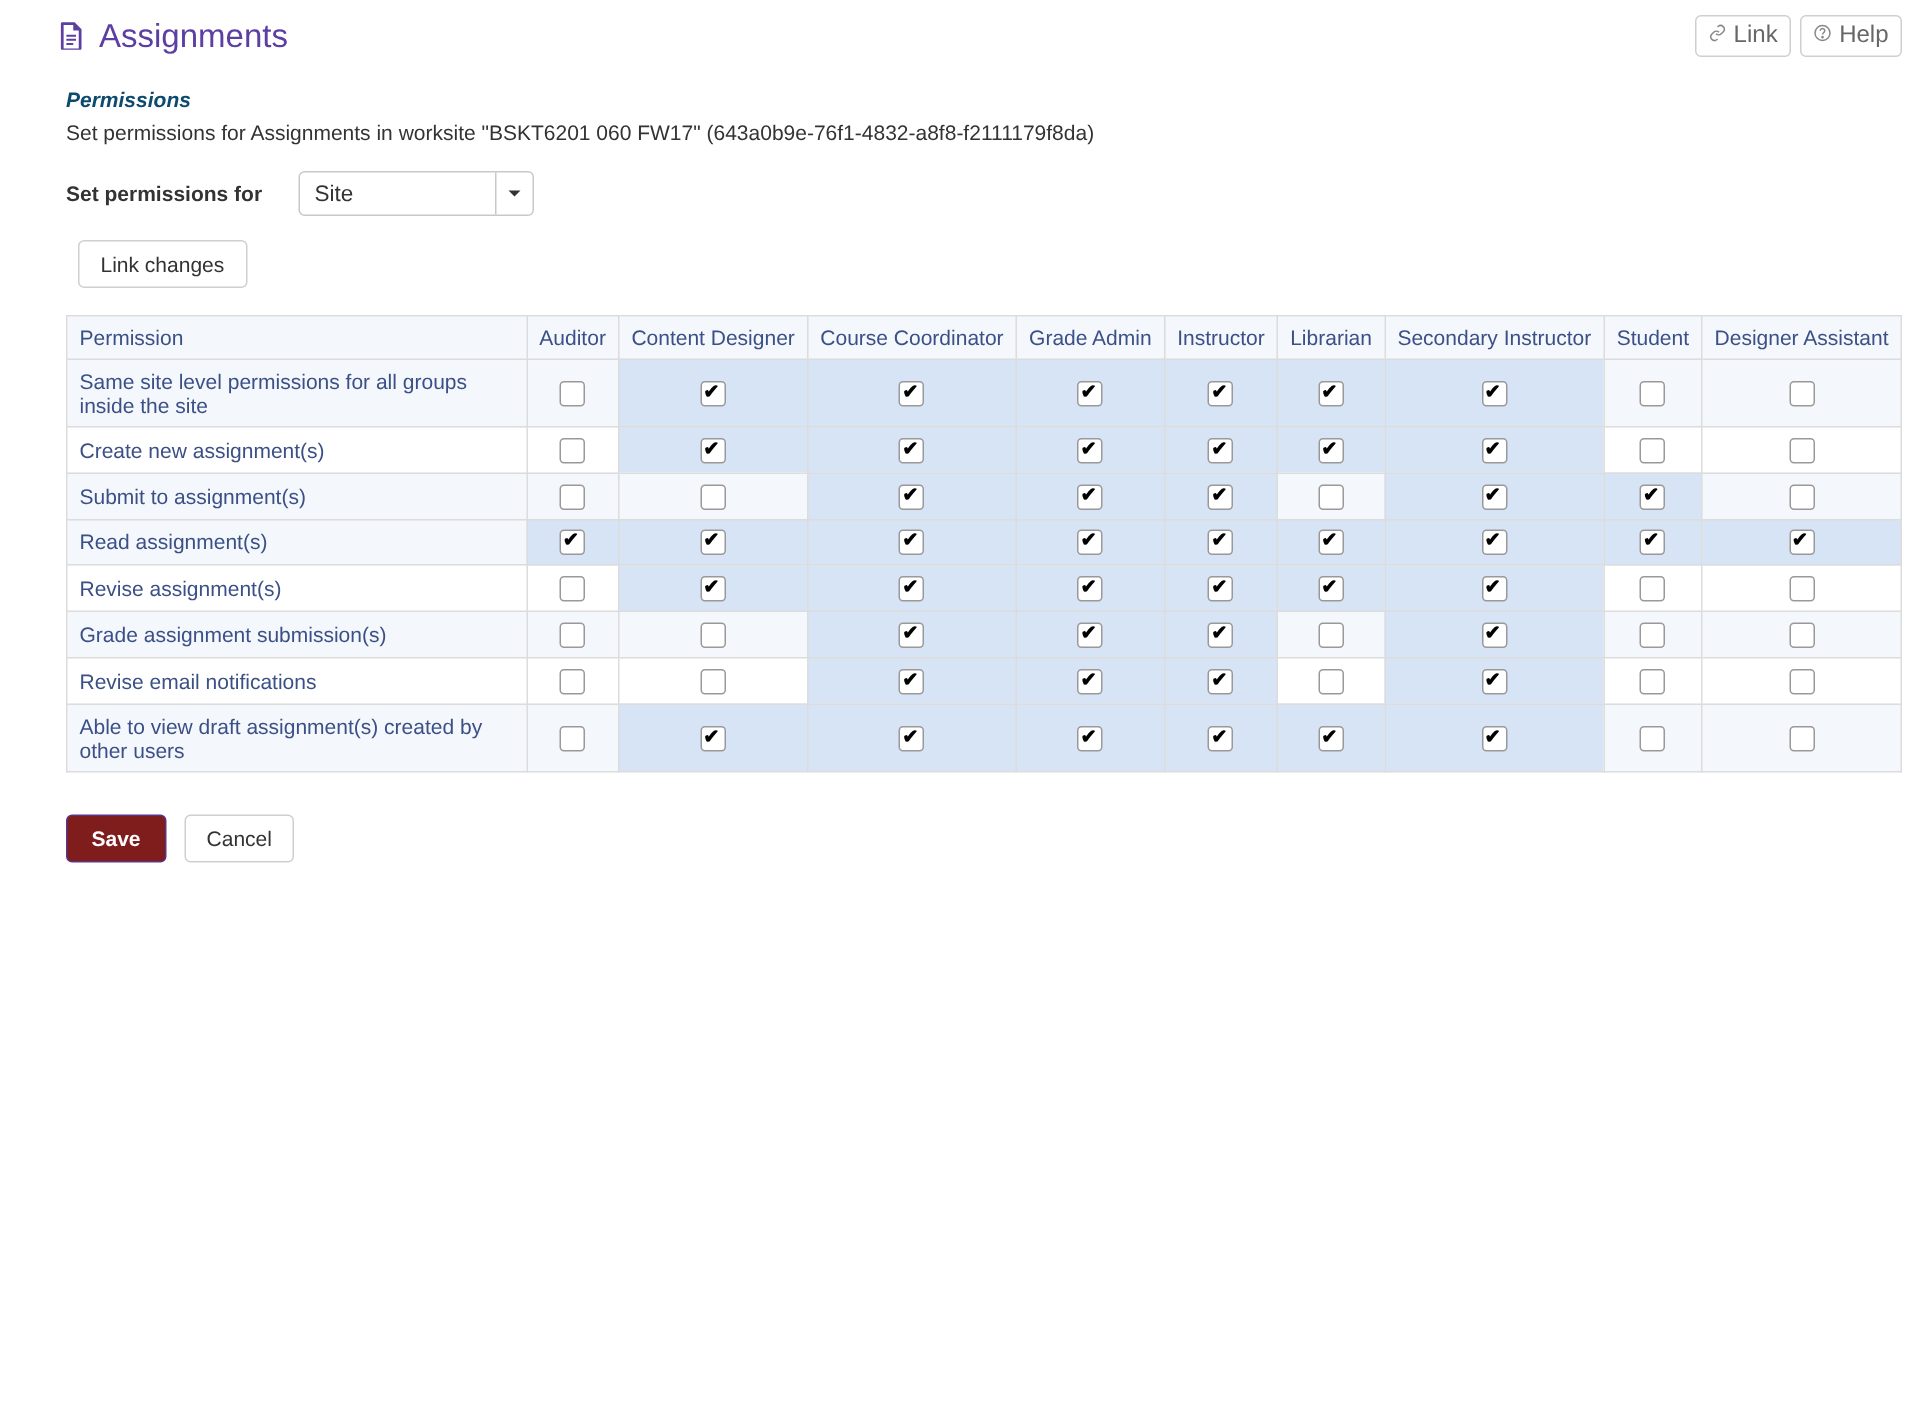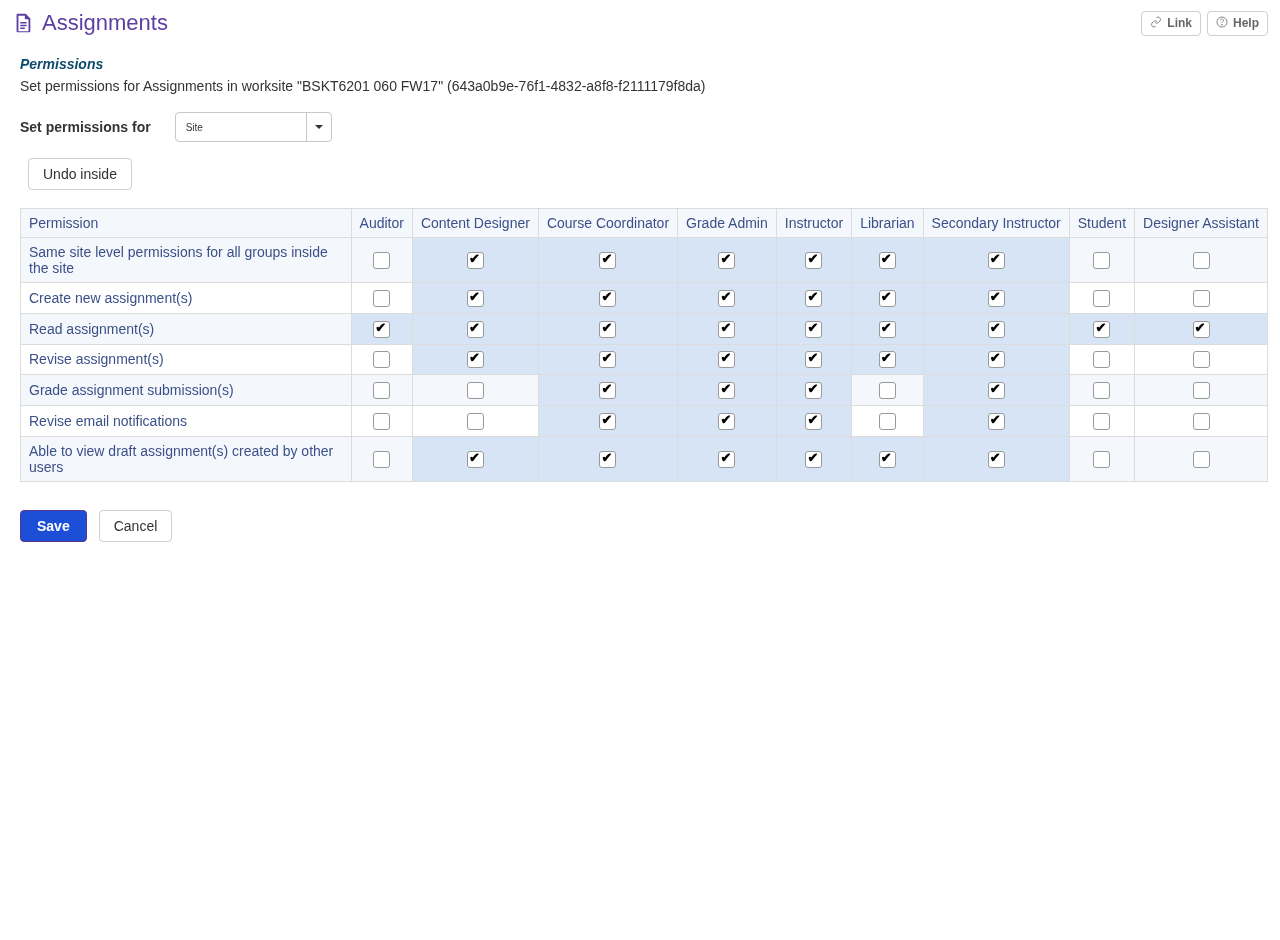--- a/index.html
+++ b/index.html
@@ -17,20 +17,21 @@
   }
   body {
     margin: 0;
     font-family: "Helvetica Neue", Helvetica, Arial, sans-serif;
     font-size: 14px;
     color: var(--text);
     width: 1280px;
   }
   .page {
     padding: 8px 12px 20px 12px;
+    margin-left: 24px;
   }
   .toolbar {
     display: flex;
     align-items: center;
     justify-content: space-between;
     padding: 2px 0 12px 0;
   }
   .title-group {
     display: flex;
     align-items: center;
@@ -51,23 +52,22 @@
   }
   .btn {
     display: inline-flex;
     align-items: center;
     gap: 5px;
     border: 1px solid var(--btn-border);
     border-radius: 4px;
     background: var(--btn-bg);
     color: #676767;
     padding: 4px 8px;
-    font-size: 12px;
+    font-size: 16px;
     cursor: pointer;
-    font-weight: bold;
   }
   .btn .bicon {
     color: #888;
   }
   .content {
     padding-left: 8px;
   }
   .section-title {
     font-size: 14px;
     font-weight: 700;
@@ -94,21 +94,21 @@
     position: relative;
     display: inline-flex;
     align-items: center;
     border: 1px solid #c8c8c8;
     border-radius: 4px;
     background: #fff;
     height: 28px;
   }
   .select-value {
     padding: 0 10px;
-    font-size: 10px;
+    font-size: 15px;
     color: #333;
     min-width: 110px;
   }
   .select-caret {
     border-left: 1px solid #c8c8c8;
     width: 24px;
     height: 100%;
     display: flex;
     align-items: center;
     justify-content: center;
@@ -171,21 +171,21 @@
     font-size: 13px;
     font-weight: 700;
     color: #000;
   }
   .footer-actions {
     display: flex;
     gap: 12px;
     margin-top: 28px;
   }
   .btn-primary {
-    background: #1d4ed8;
+    background: #7f1d1d;
     border: 1px solid #5a3489;
     color: #fff;
     border-radius: 4px;
     padding: 1px 16px;
     font-size: 14px;
     font-weight: 600;
     cursor: pointer;
   }
 </style>
 </head>
@@ -235,21 +235,21 @@
         <span class="select-value">Site</span>
         <span class="select-caret">
           <svg width="10" height="10" viewBox="0 0 10 10">
               <path d="M1 3l4 4 4-4z" fill="#333"></path>
             </svg>
         </span>
       </div>
     </div>
 
     <div class="undo-wrap">
-      <button class="btn-default">Undo inside</button>
+      <button class="btn-default">Link changes</button>
     </div>
 
     <table class="perm">
       <thead>
         <tr id="header-row">
             <th>Permission</th>
             <th class="role">Auditor</th>
             <th class="role">Content Designer</th>
             <th class="role">Course Coordinator</th>
             <th class="role">Grade Admin</th>
@@ -279,20 +279,32 @@
             <td class="role-cell checked-bg"><span class="cb checked"></span></td>
             <td class="role-cell checked-bg"><span class="cb checked"></span></td>
             <td class="role-cell checked-bg"><span class="cb checked"></span></td>
             <td class="role-cell checked-bg"><span class="cb checked"></span></td>
             <td class="role-cell checked-bg"><span class="cb checked"></span></td>
             <td class="role-cell checked-bg"><span class="cb checked"></span></td>
             <td class="role-cell"><span class="cb"></span></td>
             <td class="role-cell"><span class="cb"></span></td>
           </tr>
           <tr class="zebra">
+            <td class="perm-label">Submit to assignment(s)</td>
+            <td class="role-cell"><span class="cb"></span></td>
+            <td class="role-cell"><span class="cb"></span></td>
+            <td class="role-cell checked-bg"><span class="cb checked"></span></td>
+            <td class="role-cell checked-bg"><span class="cb checked"></span></td>
+            <td class="role-cell checked-bg"><span class="cb checked"></span></td>
+            <td class="role-cell"><span class="cb"></span></td>
+            <td class="role-cell checked-bg"><span class="cb checked"></span></td>
+            <td class="role-cell checked-bg"><span class="cb checked"></span></td>
+            <td class="role-cell"><span class="cb"></span></td>
+          </tr>
+          <tr class="zebra">
             <td class="perm-label">Read assignment(s)</td>
             <td class="role-cell checked-bg"><span class="cb checked"></span></td>
             <td class="role-cell checked-bg"><span class="cb checked"></span></td>
             <td class="role-cell checked-bg"><span class="cb checked"></span></td>
             <td class="role-cell checked-bg"><span class="cb checked"></span></td>
             <td class="role-cell checked-bg"><span class="cb checked"></span></td>
             <td class="role-cell checked-bg"><span class="cb checked"></span></td>
             <td class="role-cell checked-bg"><span class="cb checked"></span></td>
             <td class="role-cell checked-bg"><span class="cb checked"></span></td>
             <td class="role-cell checked-bg"><span class="cb checked"></span></td>

